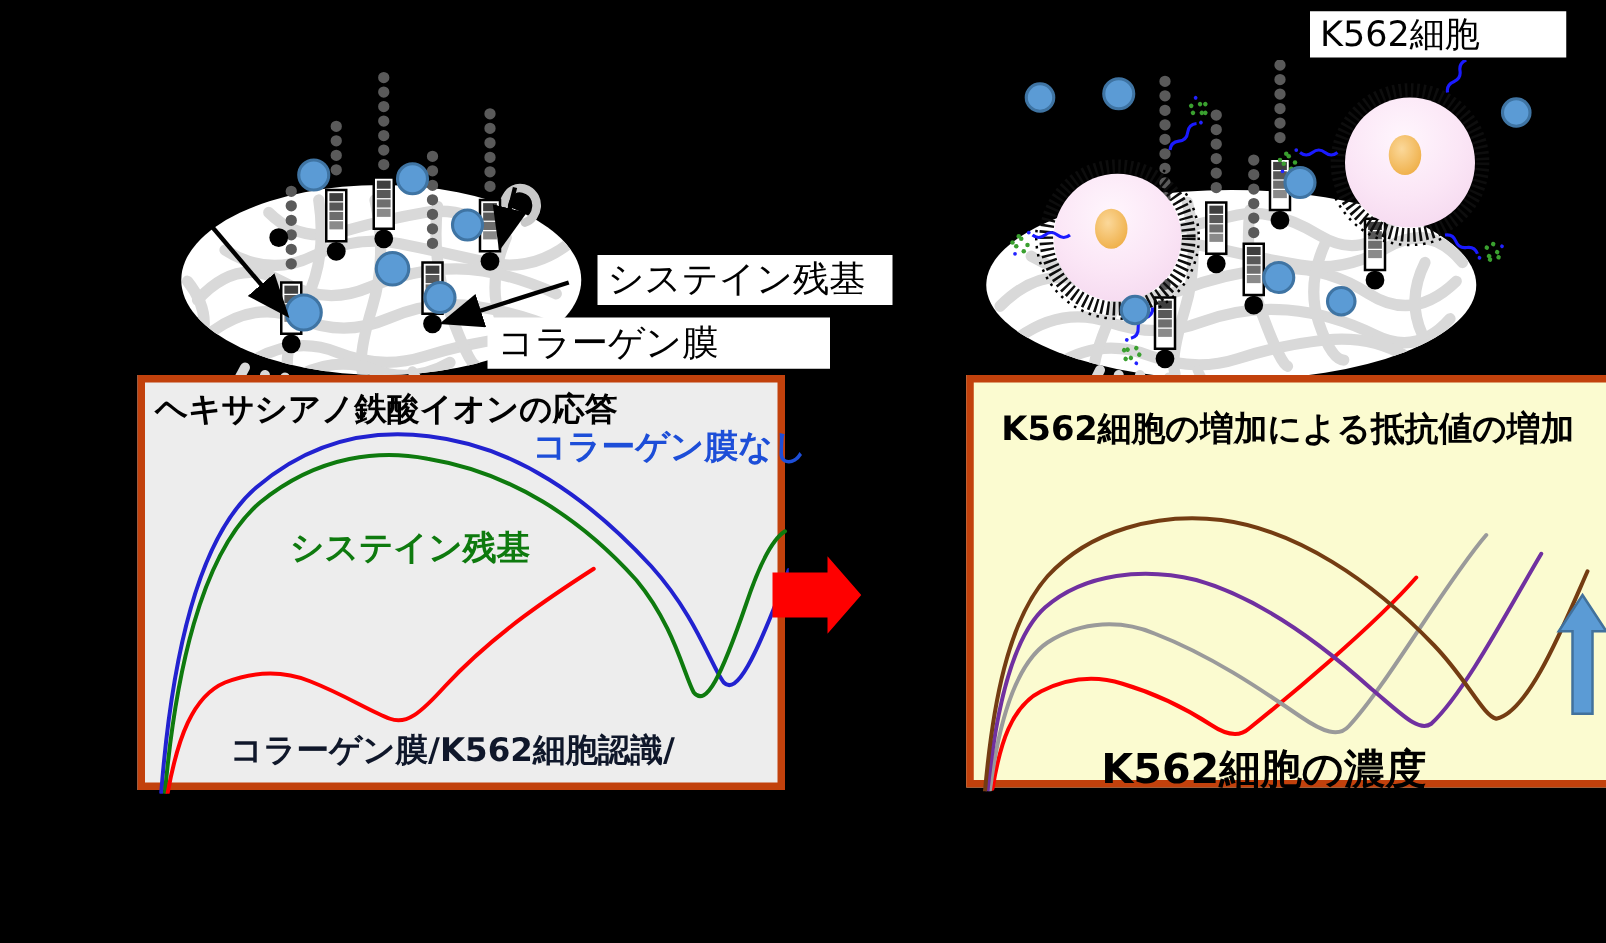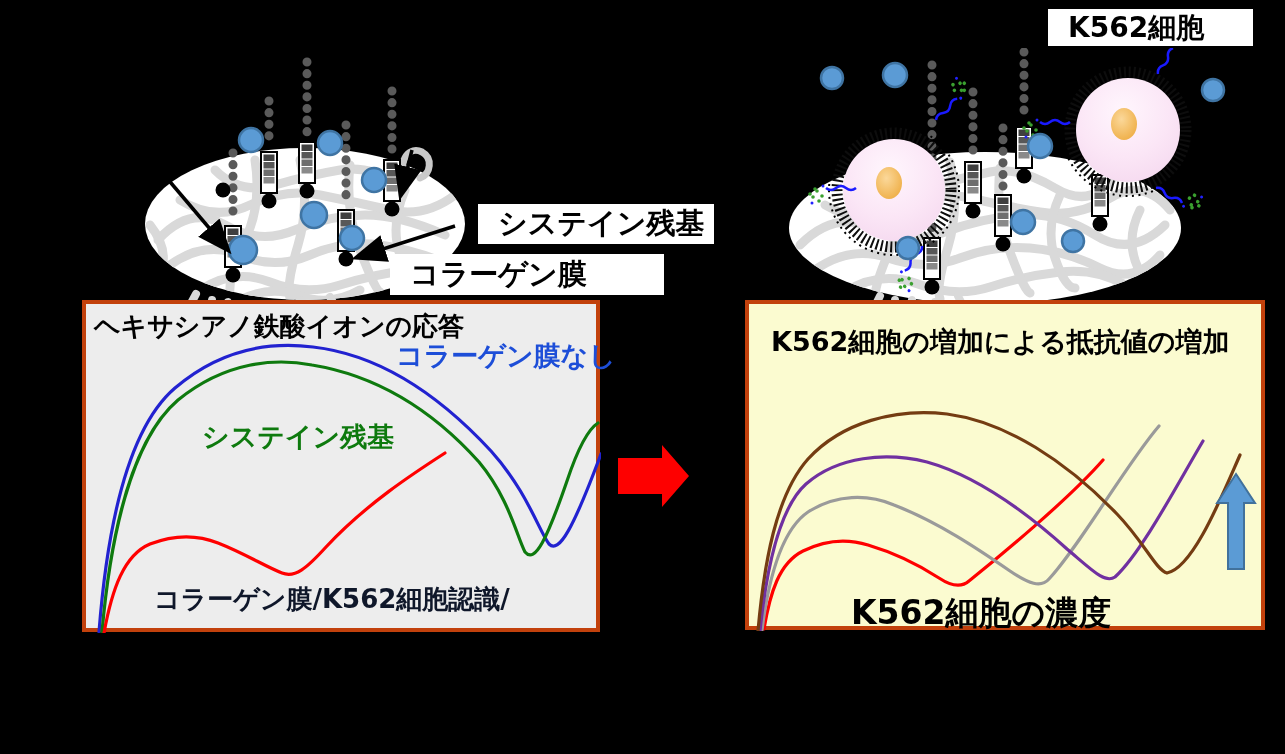--- a/index.html
+++ b/index.html
@@ -1,28 +1,28 @@
 <!DOCTYPE html>
 <html><head>
 <meta charset="utf-8">
 <style>
   html,body{margin:0;padding:0;background:#000;}
   #stage{position:relative;width:1285px;height:754px;background:#000;overflow:hidden;
          font-family:"DejaVu Sans","Liberation Sans",sans-serif;}
   .abs{position:absolute;}
-  .box{position:absolute;border:4px solid #c2410c;box-sizing:border-box;}
+  .box{position:absolute;border:6px solid #c2410c;box-sizing:border-box;margin-left:28px;}
   #left-box{left:82px;top:300px;width:518px;height:332px;background:#ededed;}
   #right-box{left:745px;top:300px;width:520px;height:330px;background:#fbfbd0;padding-left:44px;}
   .curves{position:absolute;left:-3px;top:-3px;width:518px;height:332px;}
   #right-box .curves{width:520px;height:330px;}
   .s{fill:none;stroke-width:3.2;stroke-linecap:round;}
   .t{position:absolute;font-weight:700;white-space:nowrap;line-height:1.08;color:#000;}
   .c-blue{color:#1d4ed8;} .c-green{color:#0e7a0e;} .c-red{color:#0f172a;}
-  .wlabel{position:absolute;background:#ffffff;color:#000;font-weight:700;
-          display:flex;align-items:center;padding-left:20px;box-sizing:border-box;white-space:nowrap;}
+  .wlabel{position:absolute;background:#ffffff;color:#000;font-weight:400;
+          display:flex;align-items:center;padding-left:8px;box-sizing:border-box;white-space:nowrap;}
   .beads{stroke:#5a5a5a;stroke-width:9;stroke-dasharray:0.1 11.5;stroke-linecap:round;}
   .ion{fill:#5b9bd5;stroke:#3f74a3;stroke-width:2.5;}
   .net{stroke:#d9d9d9;stroke-width:9;fill:none;stroke-linecap:round;}
   .root{stroke:#d9d9d9;stroke-width:8;stroke-linecap:round;}
   .arr{stroke:#000;stroke-width:3.5;}
   .dotring{fill:none;stroke:#000;stroke-width:2;stroke-dasharray:2 4.5;}
   .hair{fill:none;stroke:#0d0d0d;stroke-width:11;stroke-dasharray:2 2.8;}
   .rcpt{stroke:#1a1aff;stroke-width:2.5;fill:none;}
   .gdot{fill:#3aa02f;} .bdot{fill:#2222ff;}
 </style>

